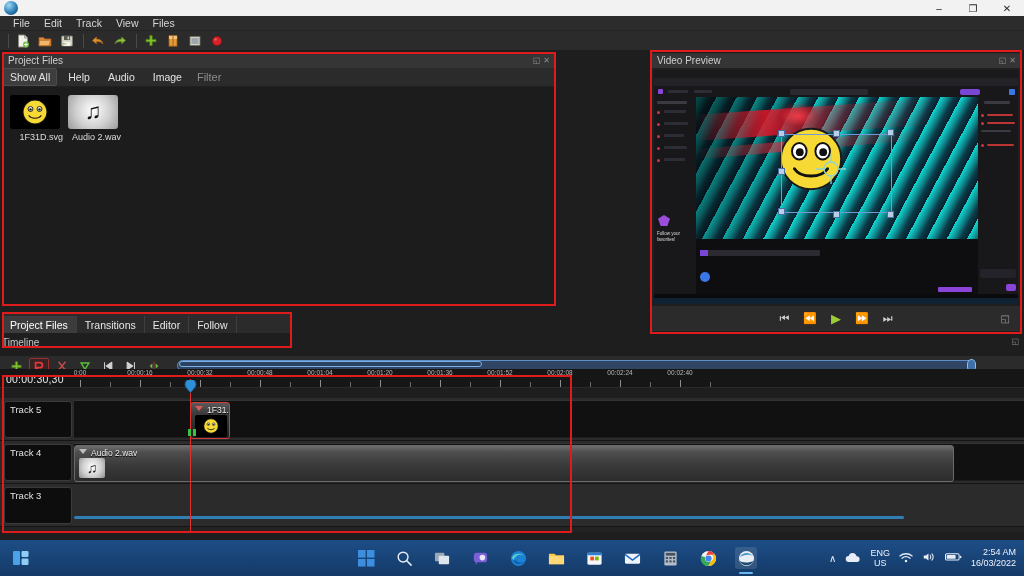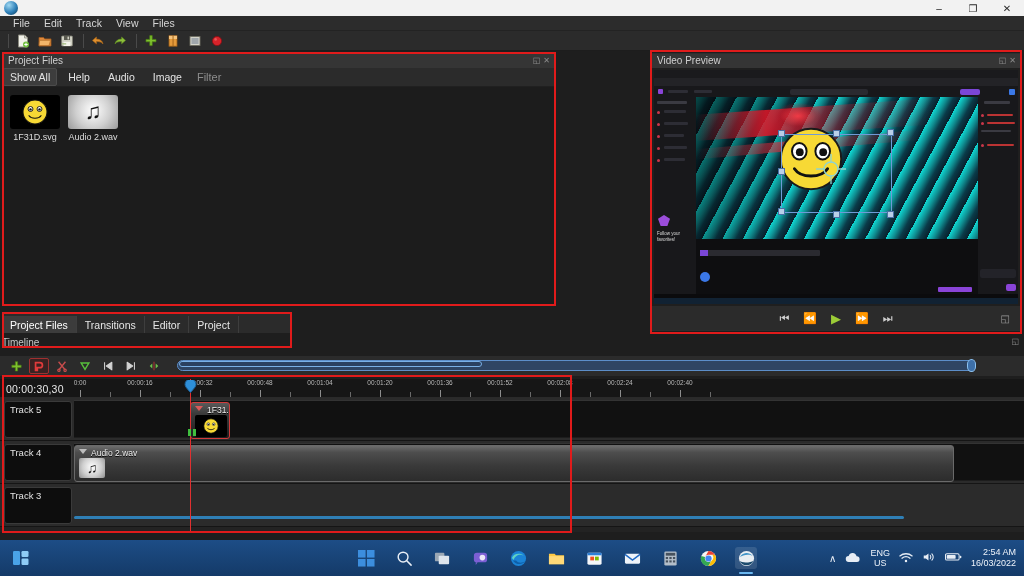--- a/index.html
+++ b/index.html
@@ -89,21 +89,21 @@
     font-size:11px; color:#8d8d8d; margin-left:4px;text-align:center;
   }
   .pf-grid{
     flex:1; background:#1c1c1c; padding:8px 6px; display:flex; gap:6px; align-items:flex-start;
   }
   .pf-item{ width:52px; display:flex; flex-direction:column; align-items:center; }
   .pf-thumb{
     width:50px; height:34px; border-radius:3px; overflow:hidden; position:relative;
     background:#000;
   }
-  .pf-label{ font-size:9px; color:#dcdcdc; margin-top:3px; text-align:center;
+  .pf-label{ font-size:9px; color:#dcdcdc; margin-top:3px; text-align:right;
     white-space:nowrap; overflow:hidden; width:56px; }
 
   .thumb-emoji{ background:#000; display:flex; align-items:center; justify-content:center; }
   .thumb-audio{
     background: radial-gradient(circle at 50% 45%, #ffffff 0%, #cfcfcf 55%, #9a9a9a 100%);
     display:flex; align-items:center; justify-content:center; font-size:22px; color:#111;
   }
   .thumb-video{ background:#0a0a0a; position:relative; }
   .filmstrip-l,.filmstrip-r{
     position:absolute; top:0; width:5px; height:100%;
@@ -230,21 +230,21 @@
     position:absolute; left:2px; top:2px; height:6px; width:303px;
     background:#2b4card; background:#2b4160; border:1px solid #7ab0e6; border-radius:3px;
   }
   .zoom-handle{
     position:absolute; right:48px; top:0; width:9px; height:13px;
     background:#3d6fa8; border:1px solid #8dc2f0;
     border-radius:50%/40%;
   }
 
   .tl-ruler{
-    position:absolute; left:0; top:379px; width:1024px; height:19px;
+    position:absolute; left:0; top:369px; width:1024px; height:19px;
     background:#161616; border-bottom:1px solid #2a2a2a;
   }
   .tl-time{
     position:absolute; left:6px; top:4px; font-size:10.5px; color:#e8e8e8; letter-spacing:.2px;
   }
   .rl-major{ position:absolute; top:11px; width:1px; height:7px; background:#8d8d8d; }
   .rl-minor{ position:absolute; top:13px; width:1px; height:5px; background:#6a6a6a; }
   .rl-lab{ position:absolute; top:0px; font-size:6.5px; color:#b9b9b9; transform:translateX(-50%); }
 
   .tracks{
@@ -451,21 +451,21 @@
       </div>
 
 
     </div>
   </div>
 
   <div class="lowertabs">
     <div class="lt active">Project Files</div>
     <div class="lt">Transitions</div>
     <div class="lt">Editor</div>
-    <div class="lt">Project</div>
+    <div class="lt">Follow</div>
   </div>
 
   <div class="timeline-label">Timeline</div>
   <div class="timeline-dock-icons">◱</div>
 
   <div class="preview">
     <div class="panel-title">
       <span>Video Preview</span>
       <span class="dock-icons">
         <span>◱</span>

